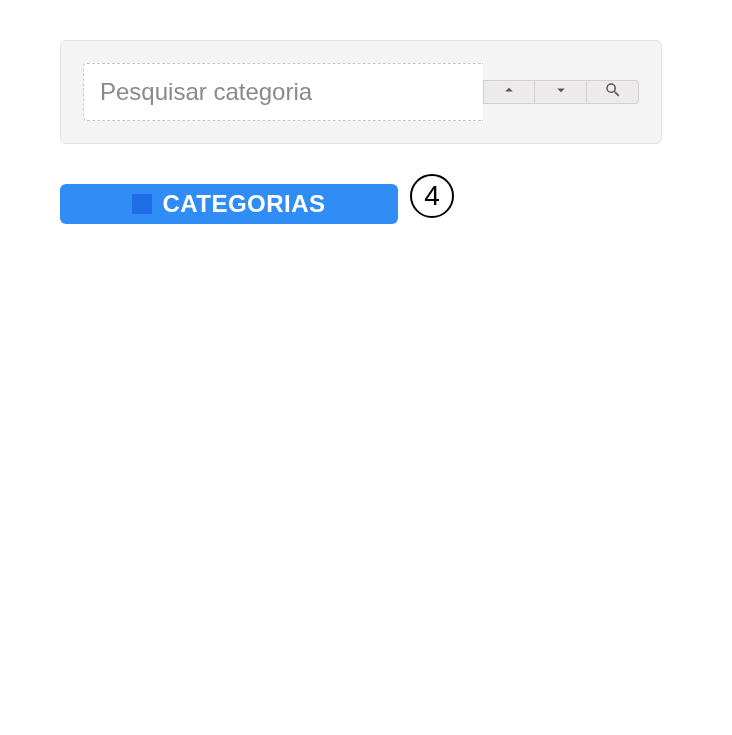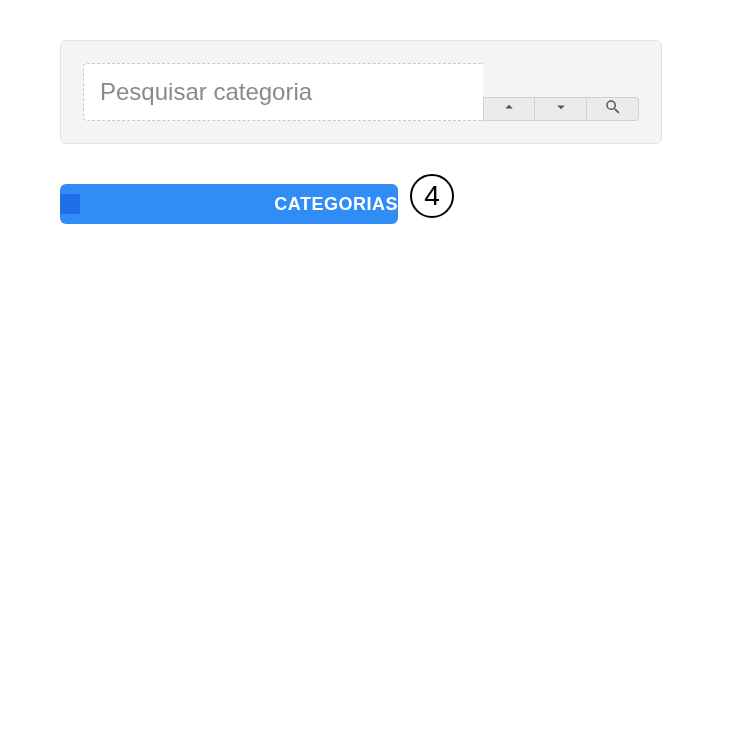--- a/index.html
+++ b/index.html
@@ -6,21 +6,21 @@
     body { font-family: Arial, Helvetica, sans-serif; background: #fff; padding: 40px 0 0 60px; }
 
     .search-panel {
       width: 602px;
       background: #f4f4f4;
       border: 1px solid #e2e2e2;
       border-radius: 6px;
       padding: 22px;
       margin-bottom: 40px;
     }
-    .search-row { display: flex; align-items: flex-end; }
+    .search-row { display: flex; align-items: center; }
     .search-input {
       flex: 1;
       border: 1px dashed #c8c8c8;
       border-right: none;
       border-radius: 4px 0 0 4px;
       background: #fff;
       font-size: 24px;
       color: #666;
       padding: 14px 16px;
       outline: none;
@@ -45,24 +45,24 @@
       display: flex;
       width: 338px;
       height: 40px;
       border-radius: 6px;
       overflow: hidden;
     }
     .tab {
       flex: 1;
       display: flex;
       align-items: center;
-      justify-content: space-between;
+      justify-content: center;
       color: #fff;
       font-weight: 700;
-      font-size: 18px;
+      font-size: 24px;
       letter-spacing: 0.5px;
       cursor: pointer;
       text-transform: uppercase;
     }
     .tab.light { background: #2f8df5; }
     .tab.light .sq-marker {
       width: 20px; height: 20px; background: #1f6ee6; margin-right: 10px;
     }
     .tab.active { background: #0153e0; position: relative; }
     .tab.active::after {

